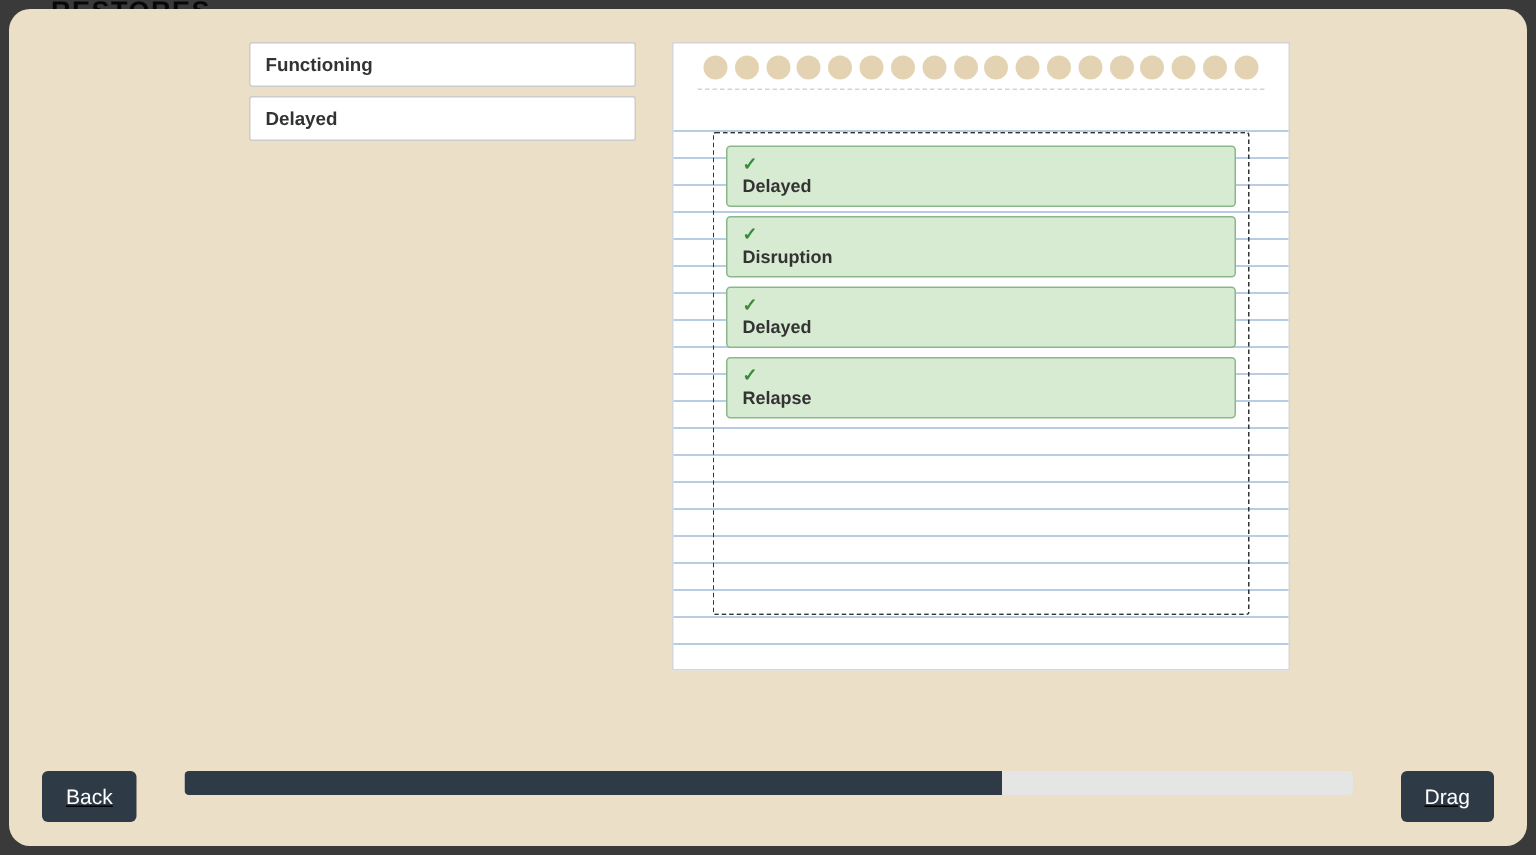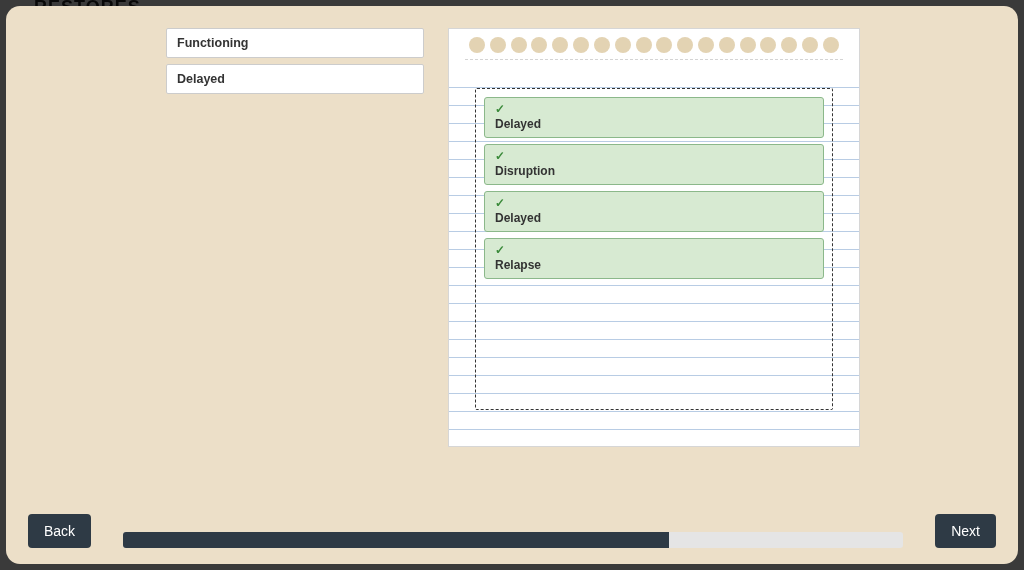--- a/index.html
+++ b/index.html
@@ -139,22 +139,23 @@
       font-size: 12px;
       font-weight: 900;
     }
     .footer {
       position: absolute;
       left: 0;
       right: 0;
       bottom: 0;
       padding: 16px 22px;
       display: flex;
-      align-items: flex-end;
+      align-items: flex-start;
       gap: 32px;
+      text-decoration: underline;
     }
     .nav-btn {
       background: #2e3a45;
       color: #fff;
       border: none;
       border-radius: 4px;
       padding: 9px 16px;
       font-size: 14px;
       font-weight: 500;
       cursor: pointer;
@@ -241,16 +242,16 @@
       </div>
     </div>
 
   </div>
 
   <div class="footer">
     <button class="nav-btn">Back</button>
     <div class="progress-track">
       <div class="progress-fill" style="width:70%"></div>
     </div>
-    <button class="nav-btn">Next</button>
+    <button class="nav-btn">Drag</button>
   </div>
 
 </div>
 
 </body></html>

